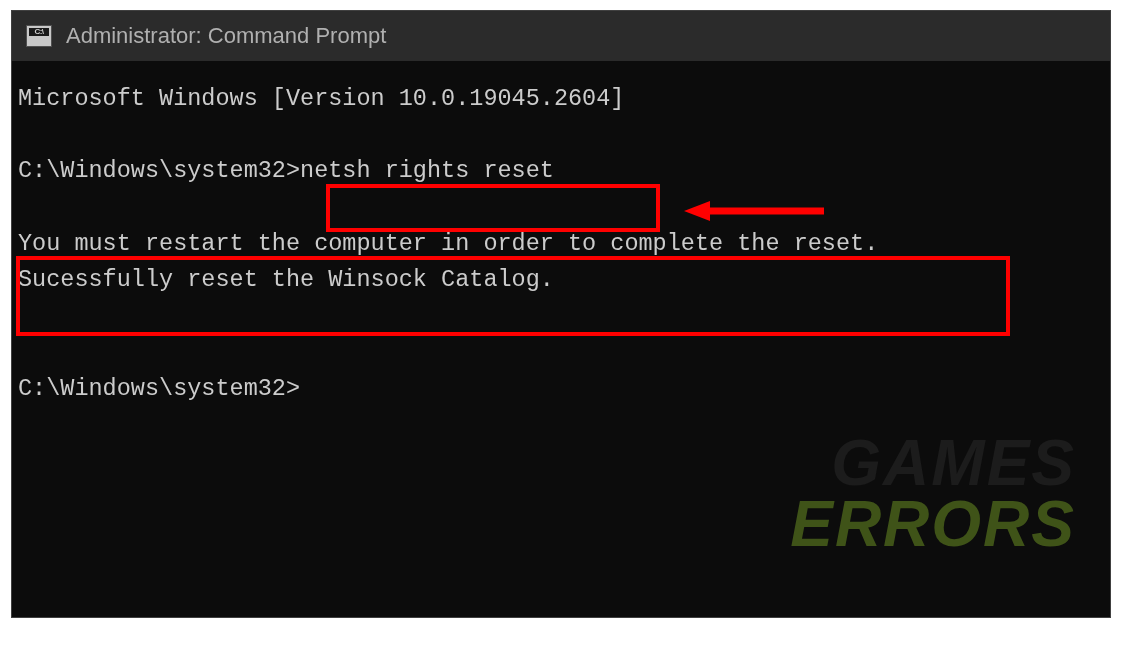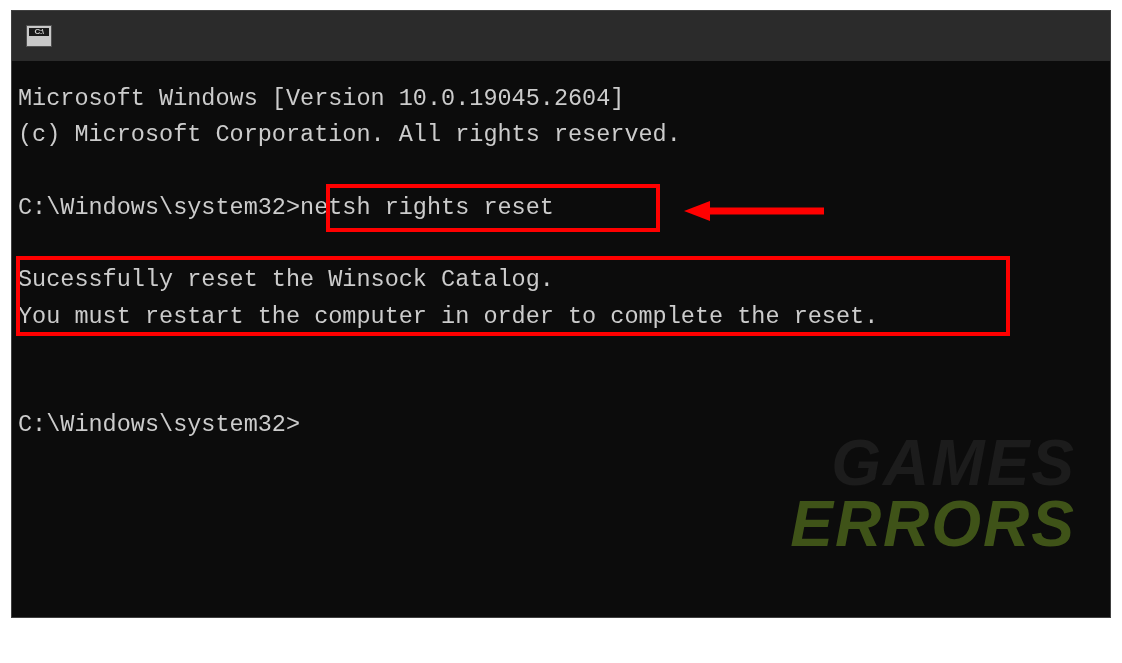--- a/index.html
+++ b/index.html
@@ -129,29 +129,29 @@
     }
   </style>
 </head>
 <body>
 
 <div class="window">
   <div class="titlebar">
     <div class="app-icon">
       <span class="app-icon-text">C:\</span>
     </div>
+    <div class="title">Administrator: Command Prompt</div>
   </div>
   <div class="terminal">
     <div class="line">Microsoft Windows [Version 10.0.19045.2604]</div>
-    <div class="line">(c) Microsoft Corporation. All rights reserved.</div>
     <div class="blank"></div>
     <div class="line"><span>C:\Windows\system32&gt;</span><span>netsh rights reset</span></div>
     <div class="blank"></div>
+    <div class="line">You must restart the computer in order to complete the reset.</div>
     <div class="line">Sucessfully reset the Winsock Catalog.</div>
-    <div class="line">You must restart the computer in order to complete the reset.</div>
     <div class="blank"></div>
     <div class="blank"></div>
     <div class="line">C:\Windows\system32&gt;</div>
   </div>
 
   <div class="highlight-box-1"></div>
   <div class="highlight-box-2"></div>
 
   <svg class="arrow" width="140" height="24">
     <line x1="140" y1="12" x2="22" y2="12" stroke="#ff0000" stroke-width="7"></line>

